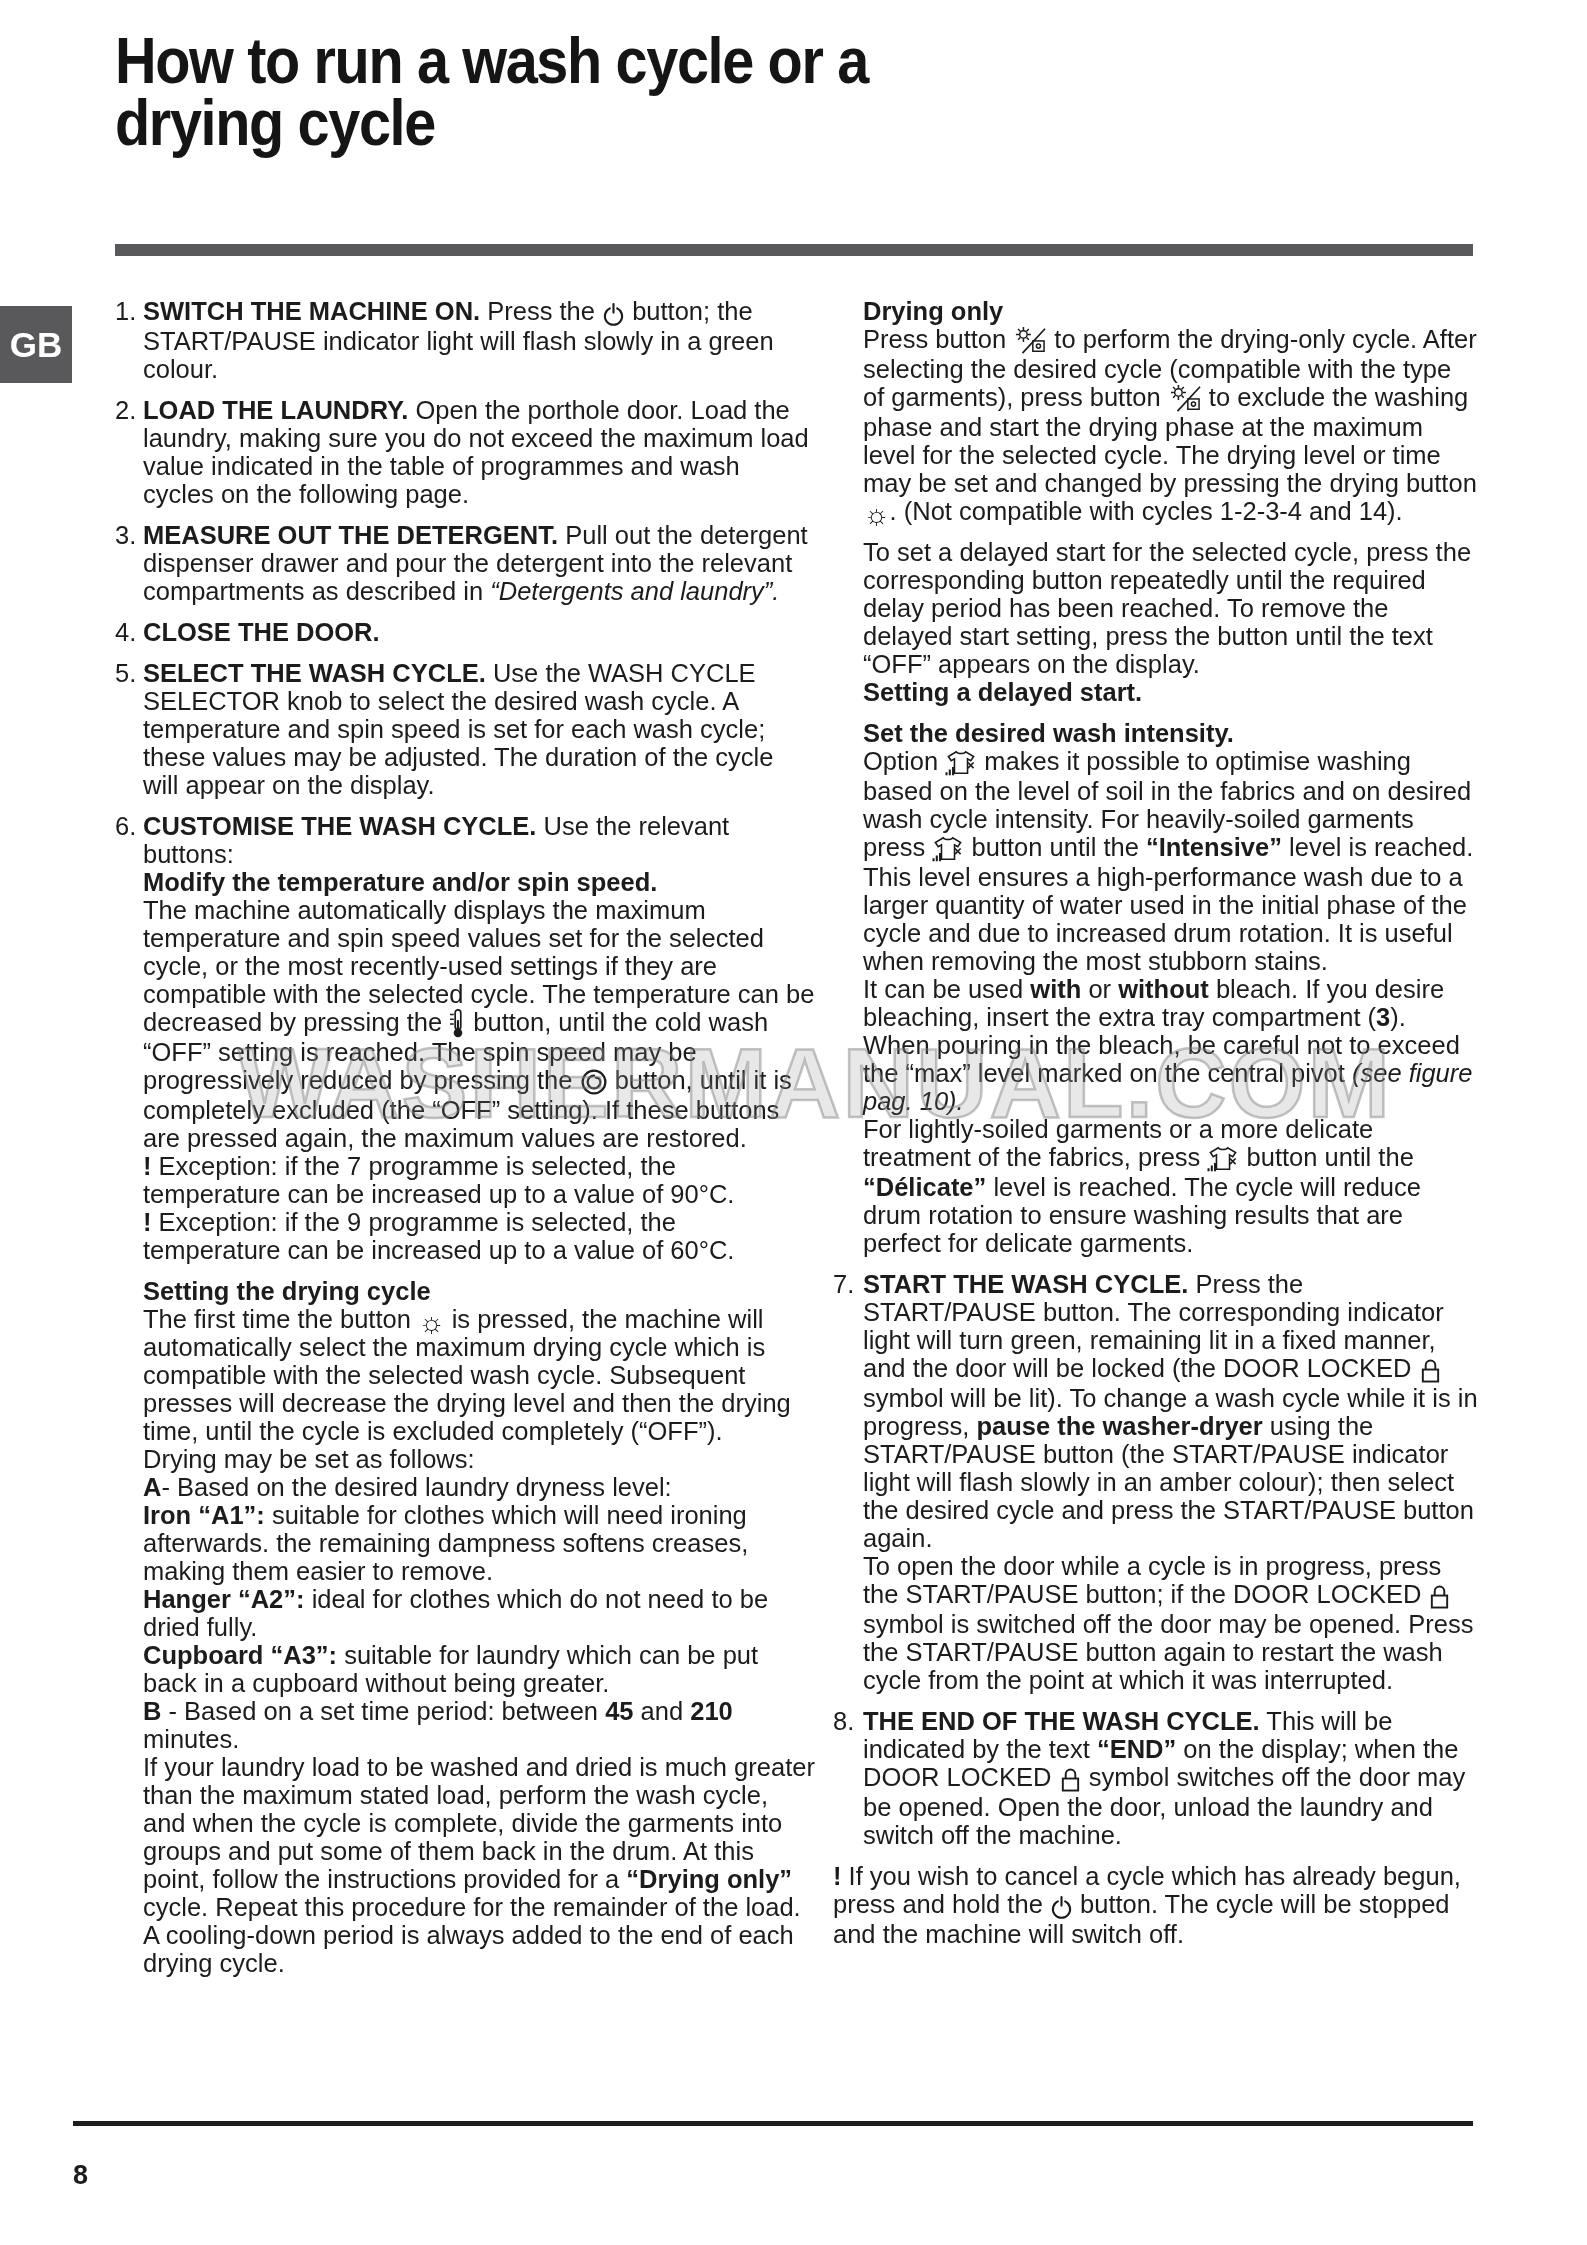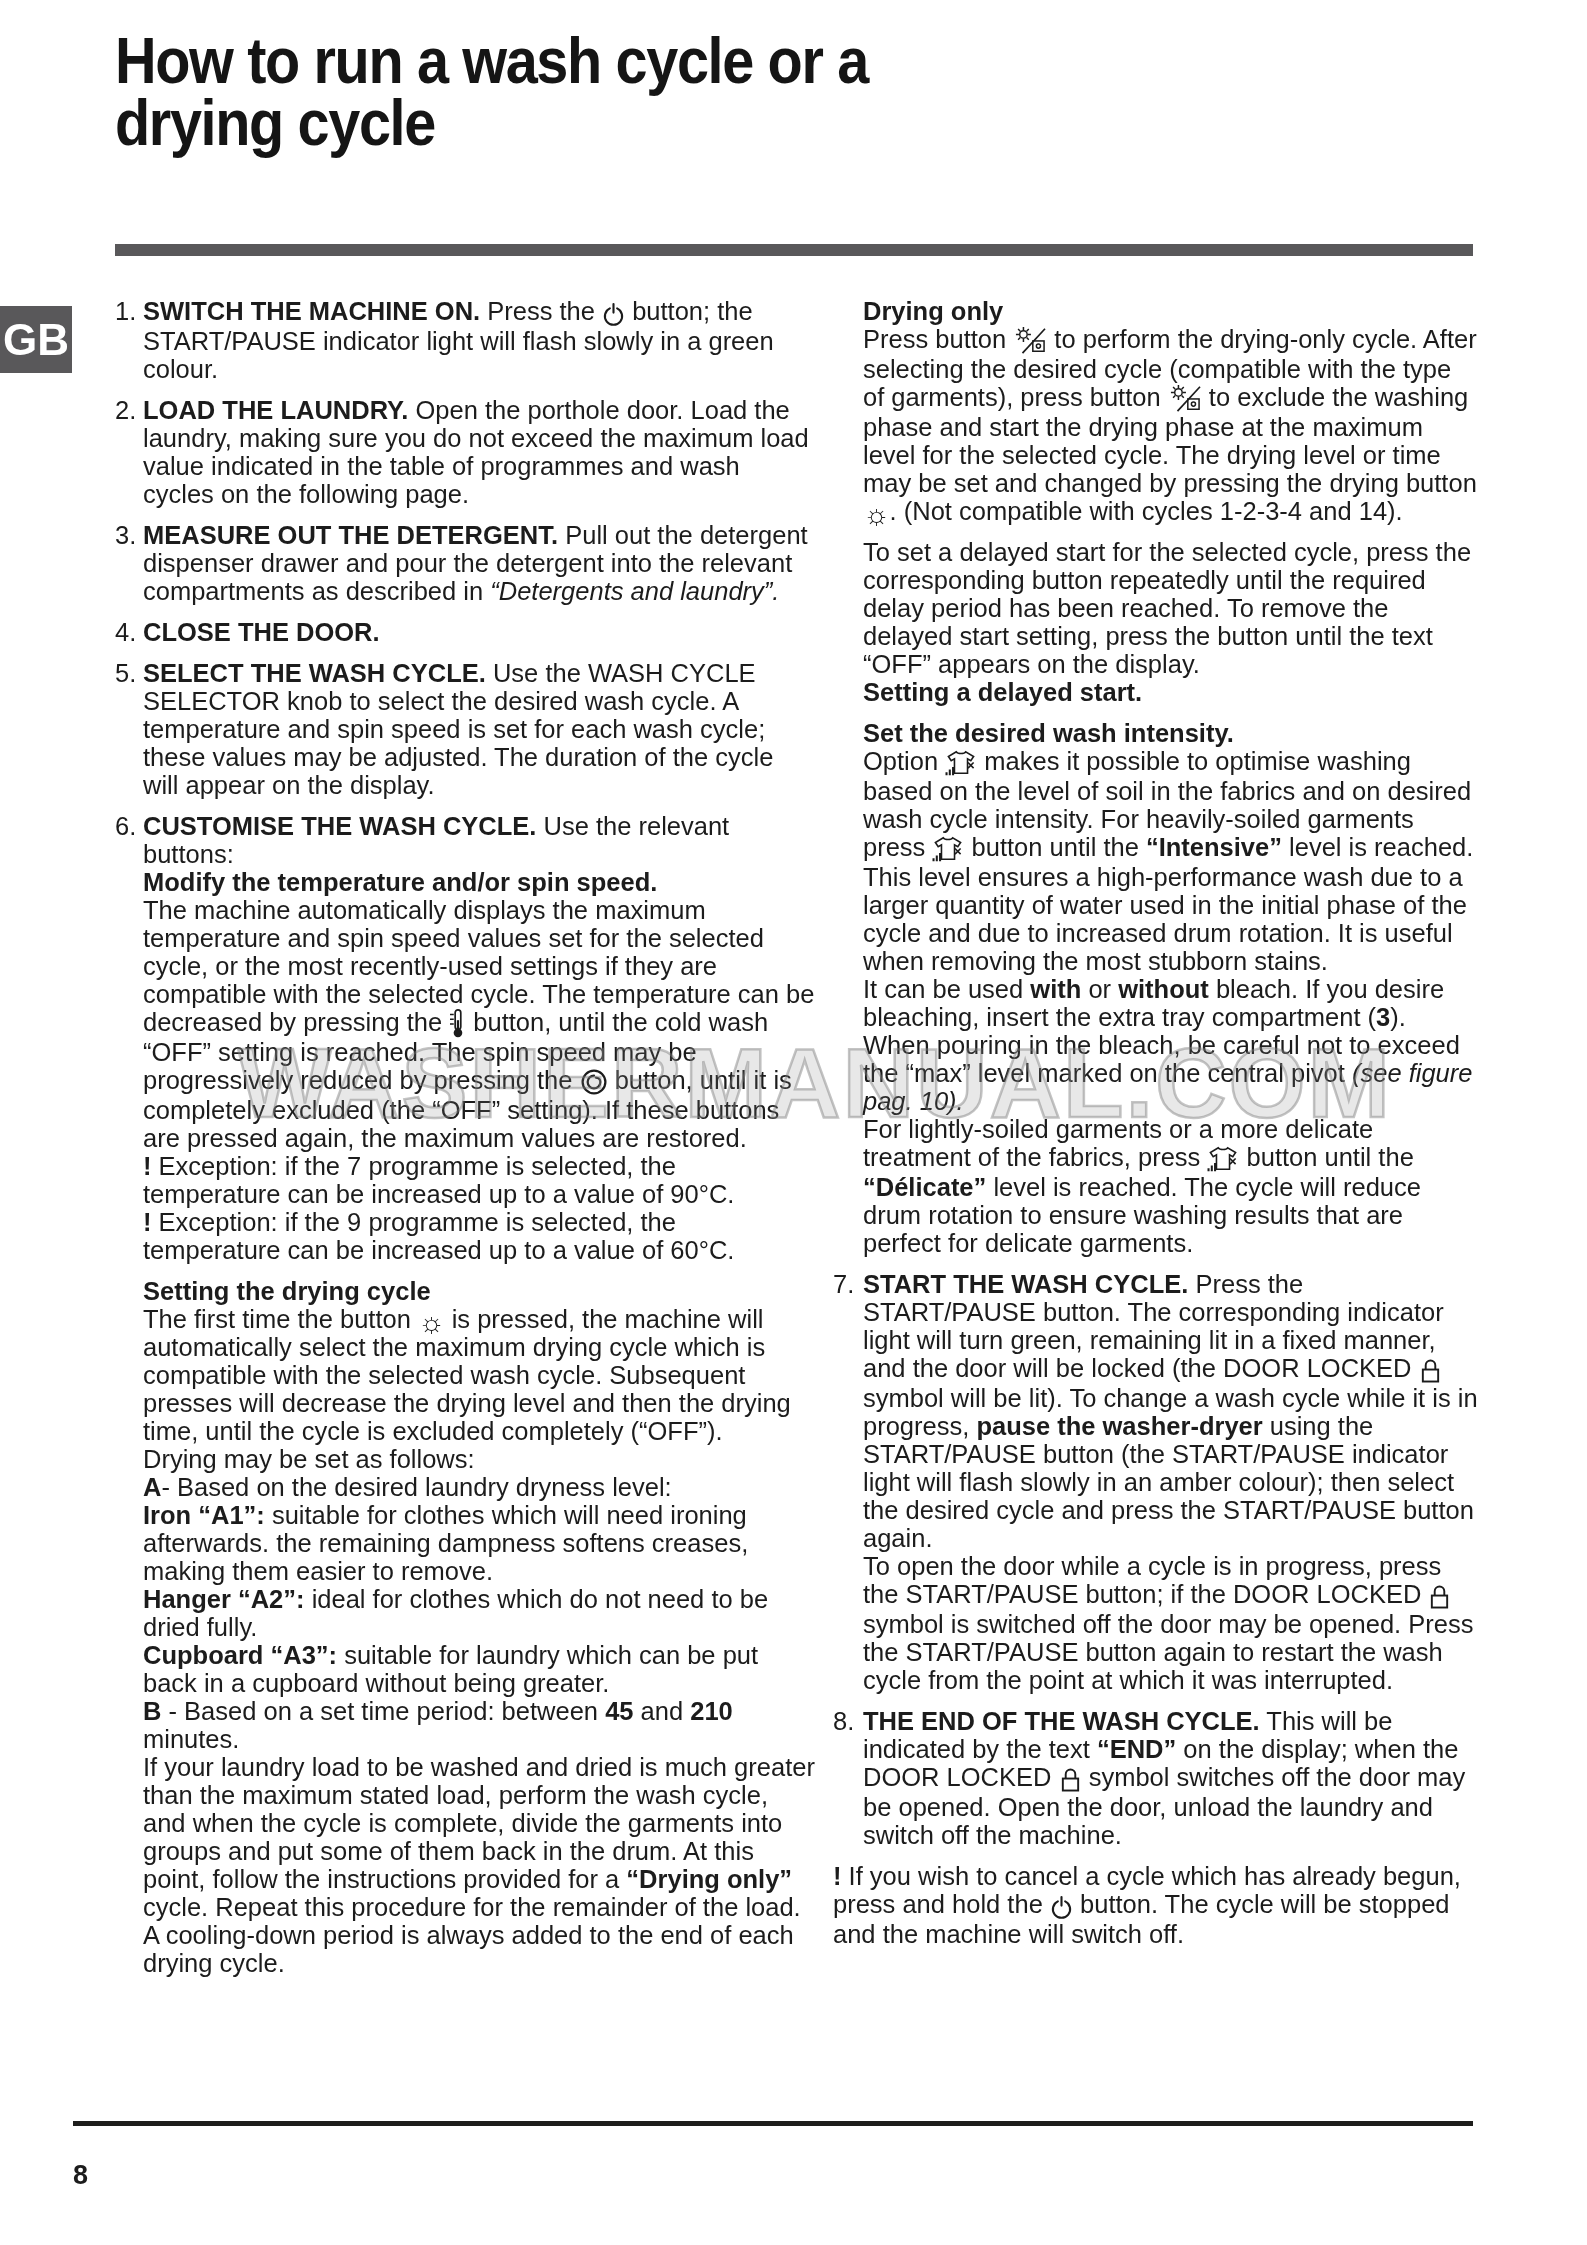--- a/index.html
+++ b/index.html
@@ -1,22 +1,22 @@
 <!DOCTYPE html>
 <html><head>
 <meta charset="utf-8">
 <style>
   html,body{margin:0;padding:0;background:#ffffff;}
   .page{position:relative;width:1587px;height:2245px;background:#fff;overflow:hidden;
         font-family:"Liberation Sans",sans-serif;color:#1c1c1c;}
   .title{position:absolute;left:115px;top:30px;font-weight:bold;font-size:64px;line-height:62px;
          letter-spacing:-1.5px;transform:scaleX(0.9);transform-origin:left top;white-space:nowrap;color:#151515;}
   .bar{position:absolute;left:115px;top:244px;width:1358px;height:12px;background:#59585a;}
-  .gb{position:absolute;left:0;top:306px;width:72px;height:67px;background:#59585a;color:#fff;
-      font-weight:bold;font-size:44px;display:flex;align-items:center;justify-content:center;}
+  .gb{position:absolute;left:0;top:306px;width:72px;height:77px;background:#59585a;color:#fff;
+      font-weight:bold;font-size:35px;display:flex;align-items:center;justify-content:center;}
   .col{position:absolute;top:297px;font-size:25.5px;line-height:28px;}
   .col-left{left:115px;width:700px;}
   .col-right{left:833px;width:645px;}
   .col p{margin:0;}
   .gap{margin-top:13px;}
   .item{position:relative;padding-left:28px;}
   .col-right .item{padding-left:30px;}
   .num{position:absolute;left:0;top:0;}
   .ind{padding-left:28px;}
   .col-right .ind{padding-left:30px;}

